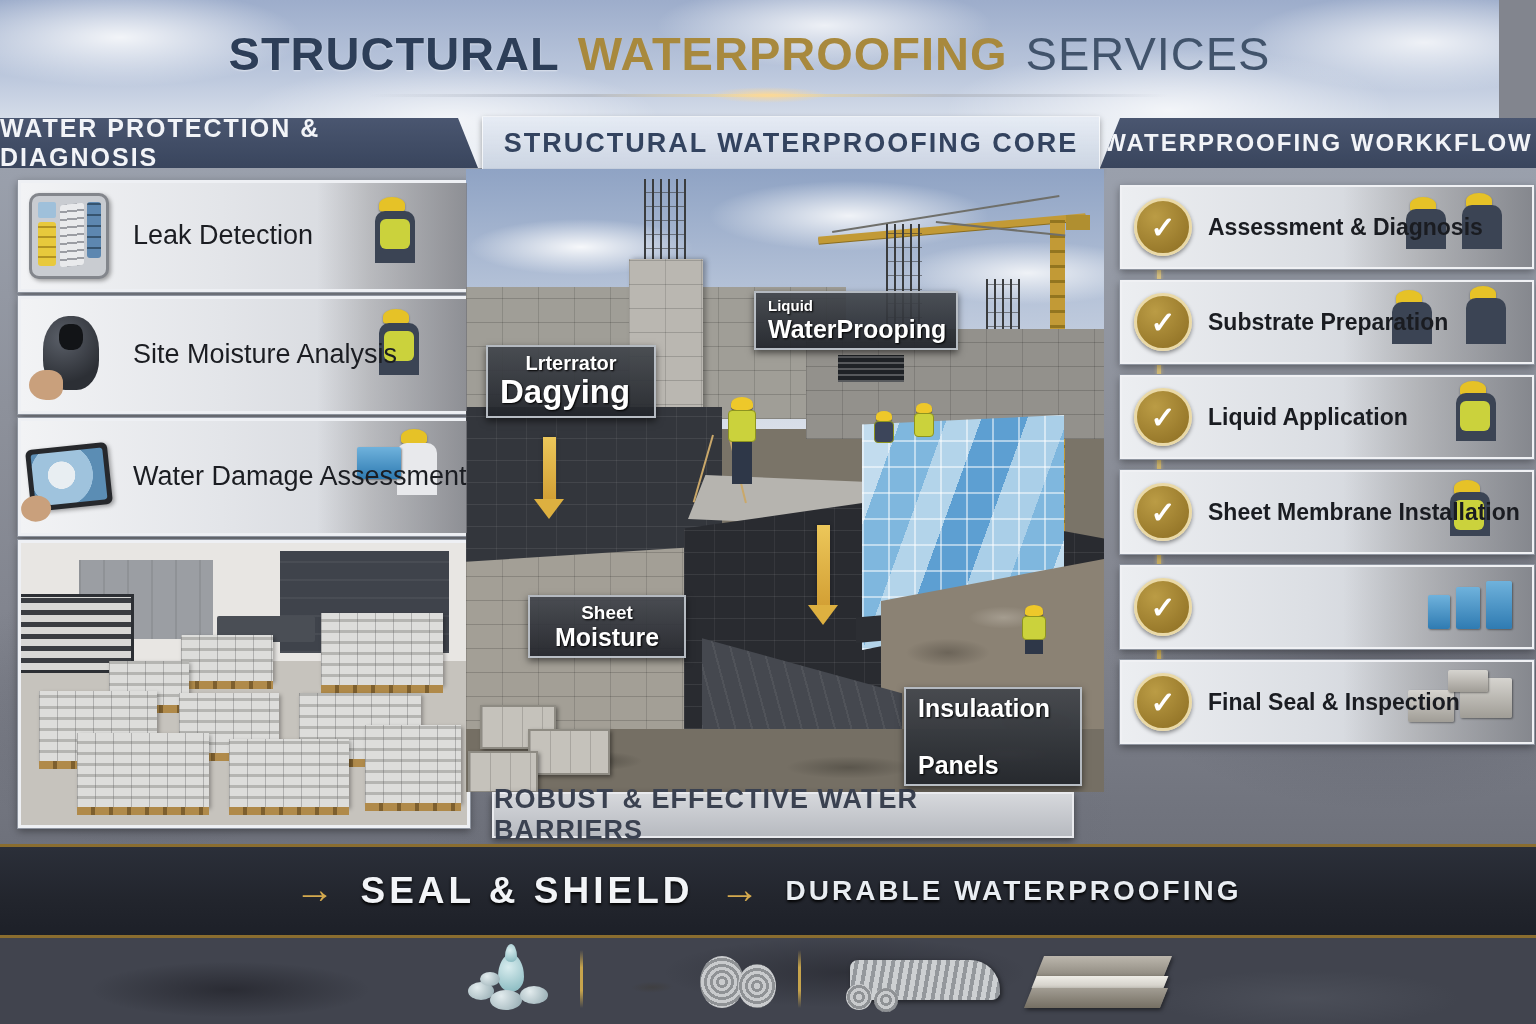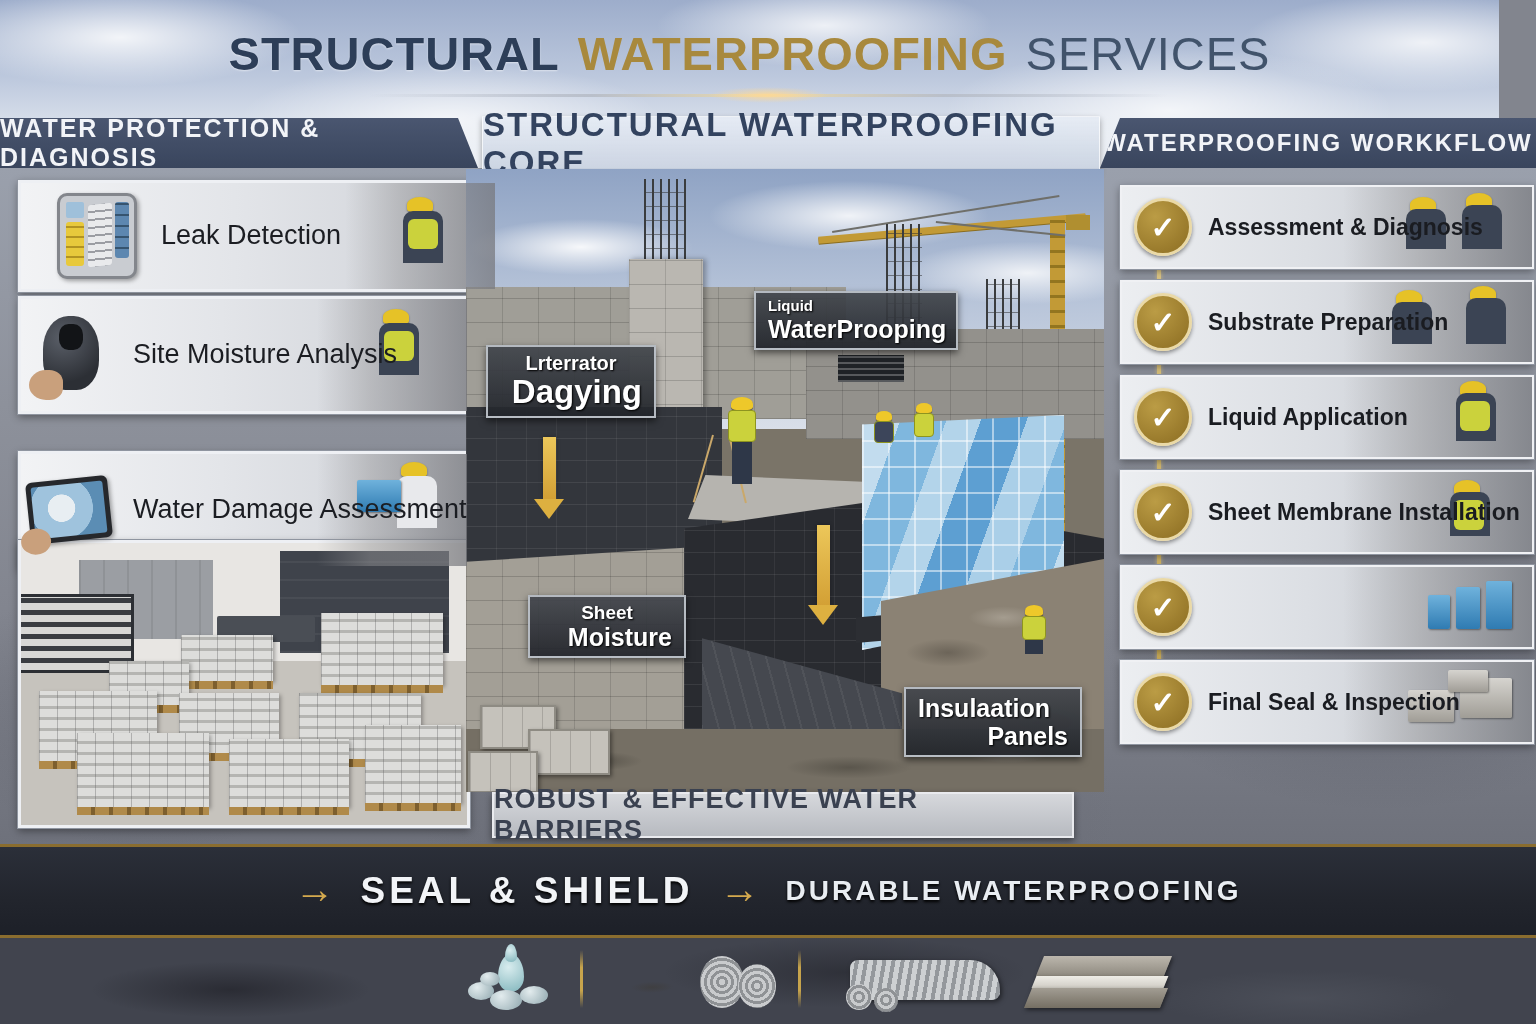--- a/index.html
+++ b/index.html
@@ -34,21 +34,21 @@
       radial-gradient(ellipse 300px 200px at 10% 80%, rgba(60,62,72,.25), transparent 70%),
       radial-gradient(ellipse 400px 240px at 90% 70%, rgba(55,58,70,.3), transparent 70%),
       radial-gradient(ellipse 500px 300px at 50% 95%, rgba(70,72,82,.25), transparent 70%),
       linear-gradient(180deg,#9aa0ac 0%, #8d919b 35%, #82858f 65%, #6e717b 100%);}
   
   .hdr{position:absolute; top:118px; height:50px; display:flex; align-items:center; justify-content:center;
     font-weight:700; letter-spacing:2px; box-shadow:0 3px 6px rgba(0,0,0,.35);}
   .hdr-left{left:0; width:478px; color:#f2f4f8; font-size:25px;
     background:linear-gradient(180deg,#4a5670,#39455d);
     clip-path:polygon(0 0, calc(100% - 20px) 0, 100% 100%, 0 100%);}
-  .hdr-center{left:482px; top:116px; height:53px; width:616px; color:#33435f; font-size:33px;
+  .hdr-center{left:482px; top:116px; height:53px; width:616px; color:#33435f; font-size:27px;
     background:linear-gradient(180deg, rgba(230,236,245,.95), rgba(200,209,224,.9));
     border:1px solid rgba(255,255,255,.7);}
   .hdr-right{left:1100px; width:436px; color:#f2f4f8; font-size:24px;
     background:linear-gradient(180deg,#4a5670,#39455d);
     clip-path:polygon(20px 0, 100% 0, 100% 100%, 0 100%);}
   
   .lcard{position:absolute; left:18px; width:446px;
     background:linear-gradient(90deg,#f2f3f5 0%, #e3e5e9 45%, #cdd0d6 100%);
     border:3px solid #eef0f4; outline:1px solid #8f95a0;
     box-shadow:0 3px 8px rgba(0,0,0,.4); display:flex; align-items:center; overflow:hidden;}
@@ -159,21 +159,21 @@
   .sc-arrow .head{width:0; height:0; border-left:15px solid transparent; border-right:15px solid transparent; border-top:20px solid #ddb040;}
   .worker{position:absolute; z-index:5;}
   .w-hat{margin:0 auto; border-radius:50% 50% 25% 25%; background:#eec82a; box-shadow:0 1px 1px rgba(0,0,0,.5);}
   .w-vest{margin:0 auto; border-radius:4px; background:#cbd23c; border:1px solid #8e941f;}
   .w-legs{margin:0 auto; background:#2e3748;}
   .tripod{position:absolute; width:2px; background:#caa86a; transform-origin:top center;}
   .sc-label{position:absolute; z-index:8; padding:5px 12px; color:#fff; text-shadow:1px 1px 2px #000;
     background:linear-gradient(180deg, rgba(66,70,76,.93), rgba(33,36,42,.93));
     border:2px solid rgba(205,210,217,.85); box-shadow:0 3px 7px rgba(0,0,0,.55); line-height:1.12;}
   .sc-label .l1{display:block; font-weight:700;}
-  .sc-label .l2{display:block; font-weight:700;text-align:right;}
+  .sc-label .l2{display:block; font-weight:700;}
   .caption-bar{position:absolute; left:492px; top:792px; width:578px; height:42px;
     background:linear-gradient(180deg,#d6d8dc,#b7bac0); border:2px solid #e9eaee; box-shadow:0 3px 7px rgba(0,0,0,.45);
     display:flex; align-items:center; justify-content:center;
     font-size:27px; font-weight:700; letter-spacing:1px; color:#3a4150;}
   
   .right-col{position:absolute; left:1120px; top:185px; width:412px; height:560px;}
   .connector{position:absolute; left:37px; top:20px; width:4px; height:530px;
     background:linear-gradient(180deg,#e9d393,#c9a950); box-shadow:0 0 4px rgba(235,205,130,.7); z-index:0;}
   .step{position:absolute; left:0; width:410px; height:80px;
     background:linear-gradient(90deg,#eceef1 0%, #dcdfe4 45%, #c2c6cd 100%);
@@ -235,21 +235,21 @@
   <div class="hdr hdr-left">
     <span>WATER PROTECTION &amp; DIAGNOSIS</span>
   </div>
   <div class="hdr hdr-center">
     <span>STRUCTURAL WATERPROOFING CORE</span>
   </div>
   <div class="hdr hdr-right">
     <span>WATERPROOFING WORKKFLOW</span>
   </div>
 
-  <div class="lcard" style="top:180px; height:106px;padding-left:28px;">
+  <div class="lcard" style="top:180px; height:106px;">
     <div class="licon">
       <div class="leak-ic">
         <div class="win"></div>
         <div class="pad"></div>
         <div class="grid"></div>
         <div class="blue"></div>
       </div>
     </div>
     <div class="label">Leak Detection</div>
     <div class="lphotohint">
@@ -268,21 +268,21 @@
       </div>
     </div>
     <div class="label">Site Moisture Analysis</div>
     <div class="lphotohint">
       <div class="hatdot" style="right:58px; top:10px;"></div>
       <div class="bodyblob" style="right:48px; top:24px;"></div>
       <div class="vestblob" style="right:53px; top:32px;"></div>
     </div>
   </div>
 
-  <div class="lcard" style="top:418px; height:112px;margin-top:33px;">
+  <div class="lcard" style="top:418px; height:112px;">
     <div class="licon">
       <div class="tab-ic">
         <div class="frame"></div>
         <div class="screen"></div>
         <div class="hand"></div>
       </div>
     </div>
     <div class="label">Water Damage Assessment</div>
     <div class="lphotohint">
       <div class="hatdot" style="right:40px; top:8px;"></div>
@@ -375,21 +375,21 @@
     <div class="sc-label" style="left:288px; top:122px; width:176px;">
       <span class="l1" style="font-size:15px;">Liquid</span>
       <span class="l2" style="font-size:25px;">WaterProoping</span>
     </div>
     <div class="sc-label" style="left:62px; top:426px; width:130px; text-align:center;">
       <span class="l1" style="font-size:19px;">Sheet</span>
       <span class="l2" style="font-size:25px;">Moisture</span>
     </div>
     <div class="sc-label" style="left:438px; top:518px; width:150px;">
       <span class="l1" style="font-size:25px;">Insulaation</span>
-      <span class="l2" style="font-size:25px;">Panels</span>
+      <span class="l2" style="font-size:25px;margin-top:29px;">Panels</span>
     </div>
   </div>
 
   <div class="caption-bar">
     <span>ROBUST &amp; EFFECTIVE WATER BARRIERS</span>
   </div>
 
   <div class="right-col">
     <div class="connector"></div>
 

